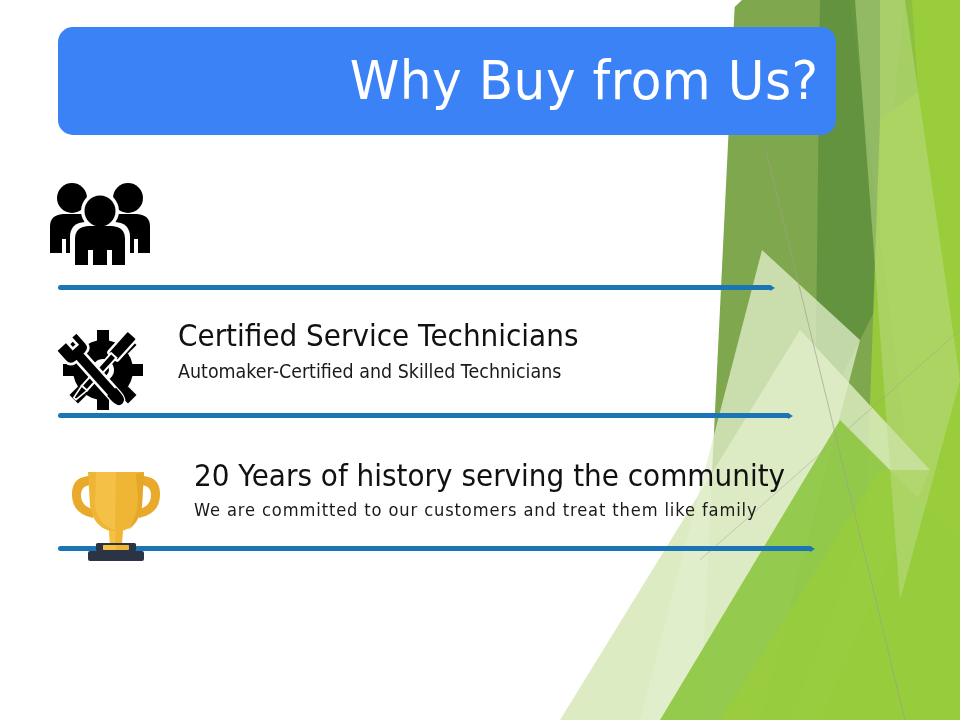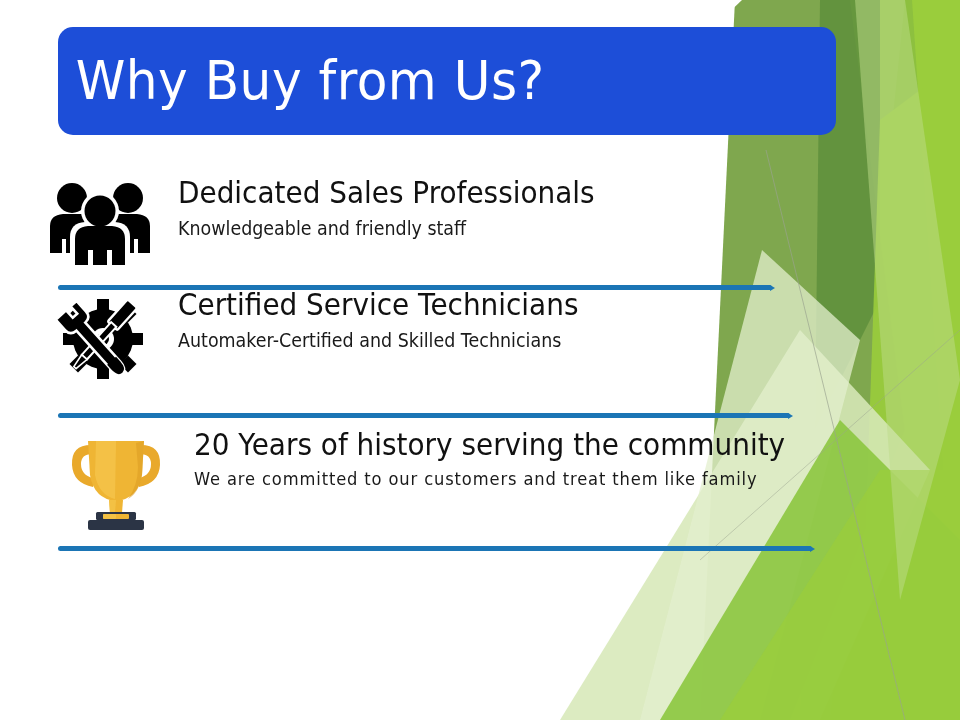--- a/index.html
+++ b/index.html
@@ -31,26 +31,26 @@
     pointer-events: none;
   }
 
   
   #title-banner {
     position: absolute;
     left: 58px;
     top: 27px;
     width: 778px;
     height: 108px;
-    background: #1d4ed8;
+    background: #3b82f6;
     border-radius: 15px;
     z-index: 5;
     display: flex;
     align-items: center;
-    justify-content: flex-start;
+    justify-content: flex-end;
   }
   #title-text {
     color: #ffffff;
     font-family: "DejaVu Sans", sans-serif;
     font-size: 54px;
     font-weight: 400;
     letter-spacing: 0.5px;
     line-height: 1;
     white-space: nowrap;
     transform: scaleX(0.93);
@@ -197,28 +197,24 @@
             <circle cx="80" cy="17" r="15" fill="#000000"></circle>
             <path d="M58 72 L58 45 Q58 34 71 33 L89 33 Q102 34 102 45 L102 72 L90 72 L90 58 L86 58 L86 72 L74 72 L74 58 L70 58 L70 72 Z" fill="#000000"></path>
 
             <circle cx="52" cy="30" r="19" fill="#ffffff"></circle>
             <path d="M22 84 L22 56 Q22 42 37 41 L67 41 Q82 42 82 56 L82 84 Z" fill="#ffffff"></path>
 
             <circle cx="52" cy="30" r="15.5" fill="#000000"></circle>
             <path d="M27 84 L27 58 Q27 46 40 45 L64 45 Q77 46 77 58 L77 84 L64 84 L64 69 L59 69 L59 84 L45 84 L45 69 L40 69 L40 84 Z" fill="#000000"></path>
           </svg>
         </div>
-        <div class="row-texts">
-          <div class="row-title">Dedicated Sales Professionals</div>
-          <div class="row-sub">Knowledgeable and friendly staff</div>
-        </div>
       </div>
     </div>
 
-    <div class="row" style="margin-top:22px;">
+    <div class="row" style="margin-top:53px;">
       <div class="row-inner">
         <div class="row-icon">
           <svg width="104" height="92" viewBox="0 0 104 92" aria-hidden="true">
             <g>
 
               <g fill="#000000">
                 <circle cx="55" cy="46" r="30"></circle>
                 <g>
                   <rect x="49" y="6" width="12" height="12"></rect>
                   <rect x="49" y="74" width="12" height="12"></rect>

